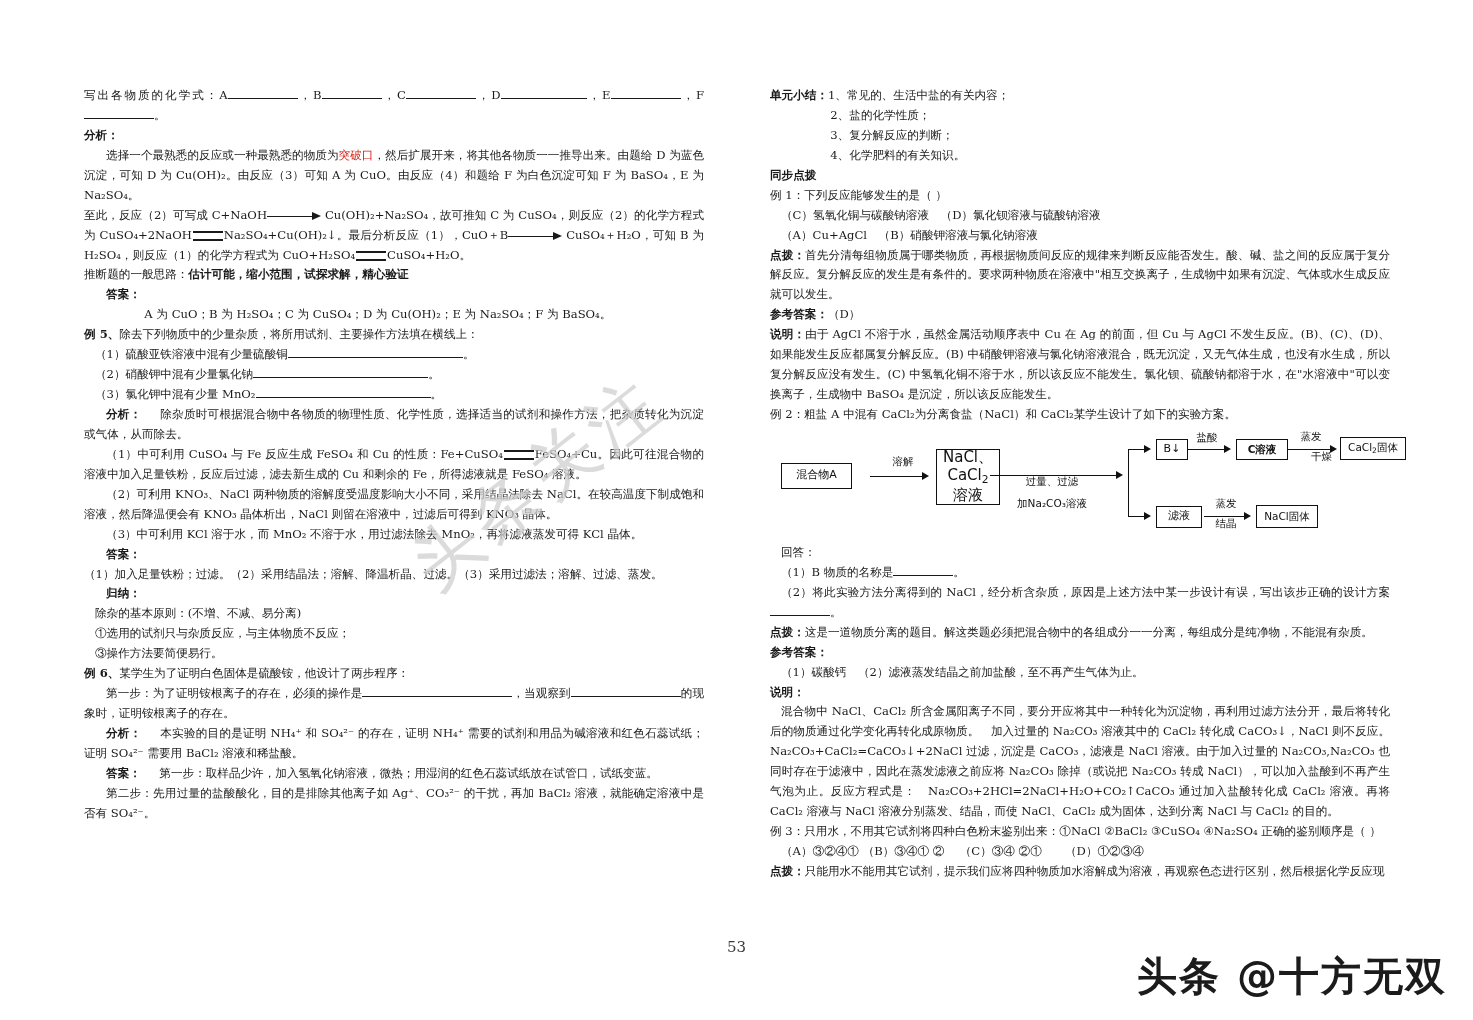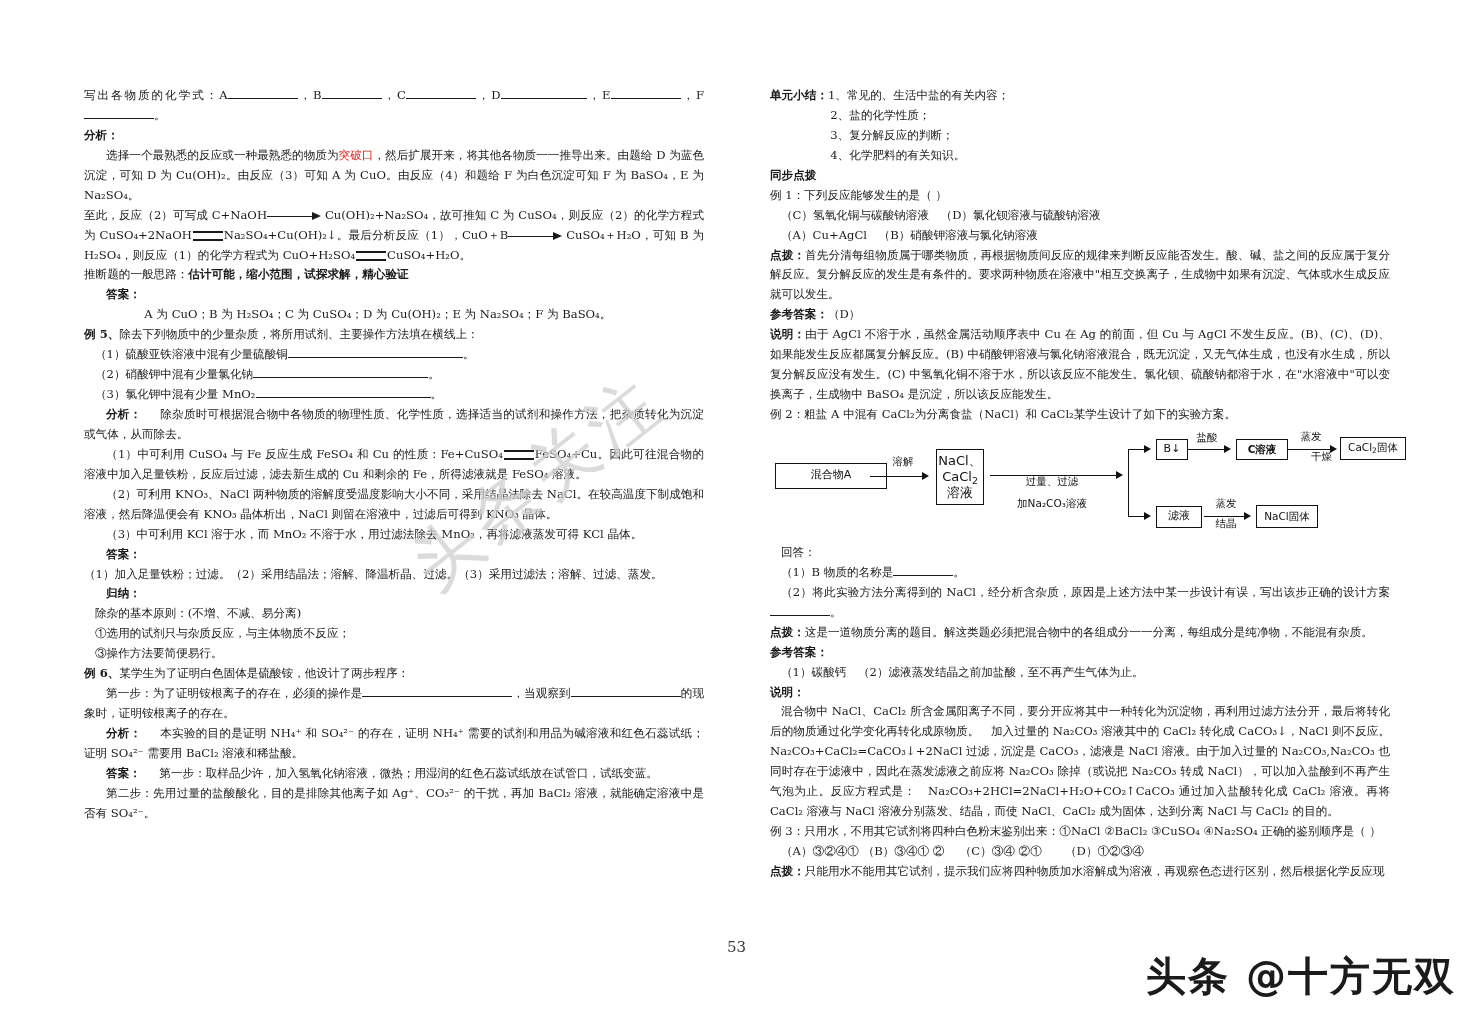--- a/index.html
+++ b/index.html
@@ -148,21 +148,21 @@
     font-size: 68px;
     letter-spacing: 6px;
     color: #cfcfcf;
     opacity: 0.75;
     white-space: nowrap;
     pointer-events: none;
     user-select: none;
   }
   .wm-brand {
     position: absolute;
-    right: 17px;
+    right: 26px;
     bottom: 16px;
     font-family: "DejaVu Sans", "Liberation Sans", sans-serif;
     font-size: 40px;
     font-weight: bold;
     color: #1b1b1b;
     letter-spacing: 2px;
     white-space: nowrap;
     user-select: none;
   }
   .sp { display: inline-block; width: 1.6em; }
@@ -270,26 +270,26 @@
     </p>
 
     <p>
       <b>说明：</b><span>由于 AgCl 不溶于水，虽然金属活动顺序表中 Cu 在 Ag 的前面，但 Cu 与 AgCl 不发生反应。(B)、(C)、(D)、如果能发生反应都属复分解反应。(B) 中硝酸钾溶液与氯化钠溶液混合，既无沉淀，又无气体生成，也没有水生成，所以复分解反应没有发生。(C) 中氢氧化铜不溶于水，所以该反应不能发生。氯化钡、硫酸钠都溶于水，在"水溶液中"可以变换离子，生成物中 BaSO₄ 是沉淀，所以该反应能发生。</span>
     </p>
 
     <p>例 2：粗盐 A 中混有 CaCl₂为分离食盐（NaCl）和 CaCl₂某学生设计了如下的实验方案。</p>
 
     <div class="flow">
 
-      <div class="fbox" style="left:5px; top:32px; width:112px; height:26px;">混合物A</div>
+      <div class="fbox" style="left:11px; top:32px; width:71px; height:26px;">混合物A</div>
       <div class="flabel" style="left:112px; top:24px; width:42px;">溶解</div>
       <div class="fline" style="left:100px; top:45px; width:54px; height:1.4px;"></div>
       <div class="farrow" style="left:152px; top:41px;"></div>
 
-      <div class="fbox" style="left:166px; top:18px; width:48px; height:56px; flex-direction:column; font-size:13px;">
+      <div class="fbox" style="left:166px; top:18px; width:64px; height:56px; flex-direction:column; font-size:15px;">
         <span>NaCl、</span>
         <span>CaCl<sub>2</sub></span>
         <span>溶液</span>
       </div>
 
       <div class="flabel" style="left:222px; top:22px; width:120px;margin-top:44px;">加Na₂CO₃溶液</div>
       <div class="fline" style="left:220px; top:44px; width:128px; height:1.4px;"></div>
       <div class="flabel" style="left:222px; top:44px; width:120px;">过量、过滤</div>
       <div class="farrow" style="left:346px; top:40px;"></div>
 

